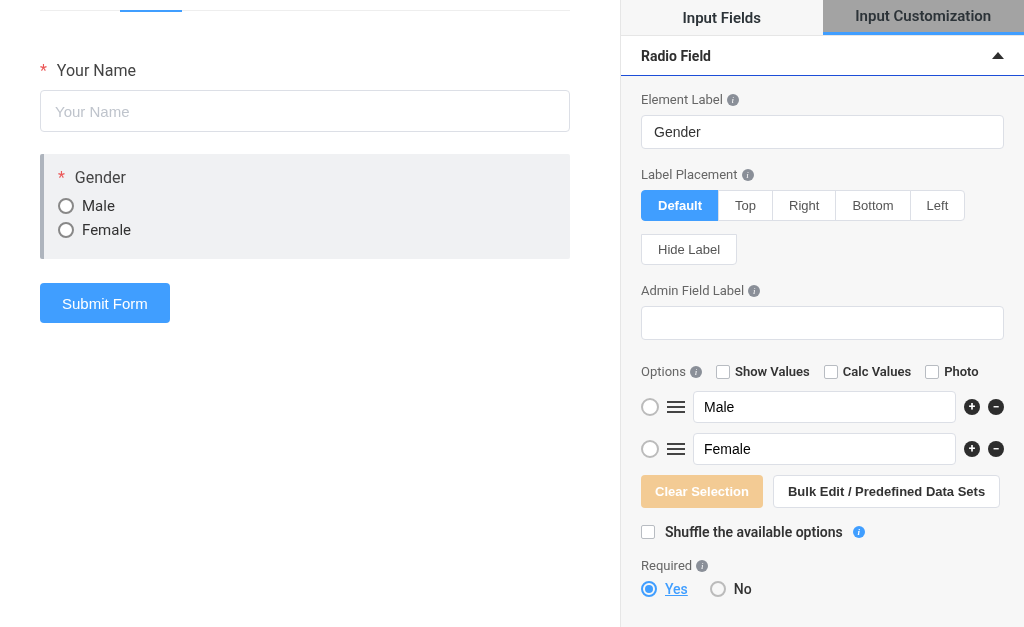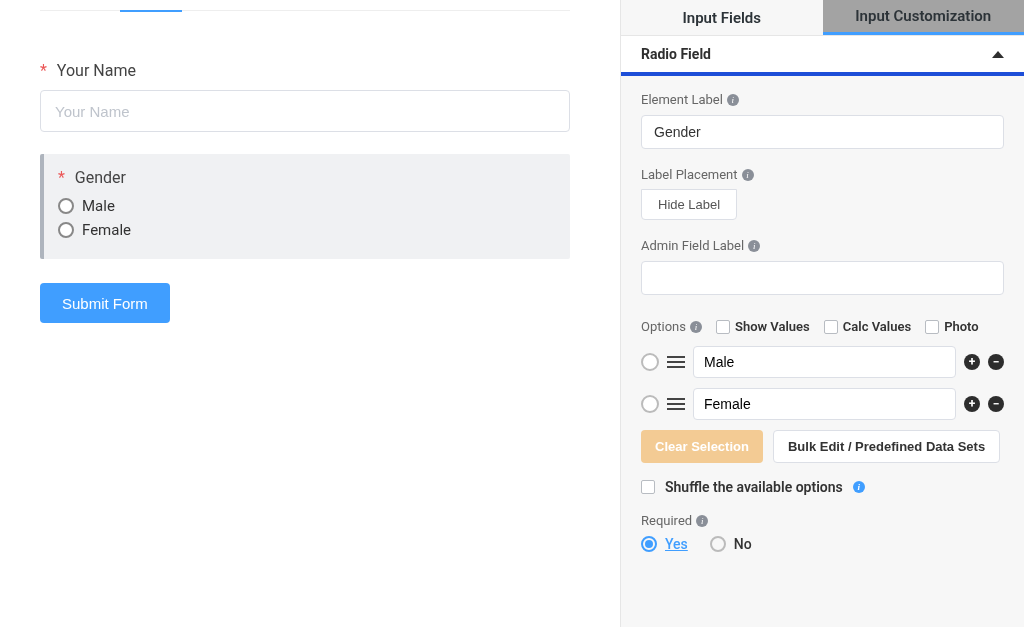--- a/index.html
+++ b/index.html
@@ -117,21 +117,21 @@
 }
 .section-header {
   height: 40px;
   display: flex;
   align-items: center;
   justify-content: space-between;
   padding: 0 20px;
   background: #fff;
   font-weight: 700;
   color: #2f2f2f;
-  border-bottom: 4px solid #1d4ed8;
+  border-bottom: 1px solid #1d4ed8;
 }
 .chevron-up {
   width: 0; height: 0;
   border-left: 6px solid transparent;
   border-right: 6px solid transparent;
   border-bottom: 7px solid #2f2f2f;
 }
 .body-panel {
   padding: 16px 20px 24px;
   background: #f7f7f7;
@@ -342,20 +342,27 @@
     <div class="side-label">
       <span>Element Label</span>
       <span class="info-icon">i</span>
     </div>
     <input class="side-input" value="Gender" style="">
 
     <div class="side-label">
       <span>Label Placement</span>
       <span class="info-icon">i</span>
     </div>
+    <div class="btn-group-row">
+      <button class="seg-btn active">Default</button>
+      <button class="seg-btn">Top</button>
+      <button class="seg-btn">Right</button>
+      <button class="seg-btn">Bottom</button>
+      <button class="seg-btn last-top">Left</button>
+    </div>
     <div class="btn-group-row seg-row2" style="margin-bottom:18px;">
       <button class="seg-btn">Hide Label</button>
     </div>
 
     <div class="side-label">
       <span>Admin Field Label</span>
       <span class="info-icon">i</span>
     </div>
     <input class="side-input" value="" style="">
 

